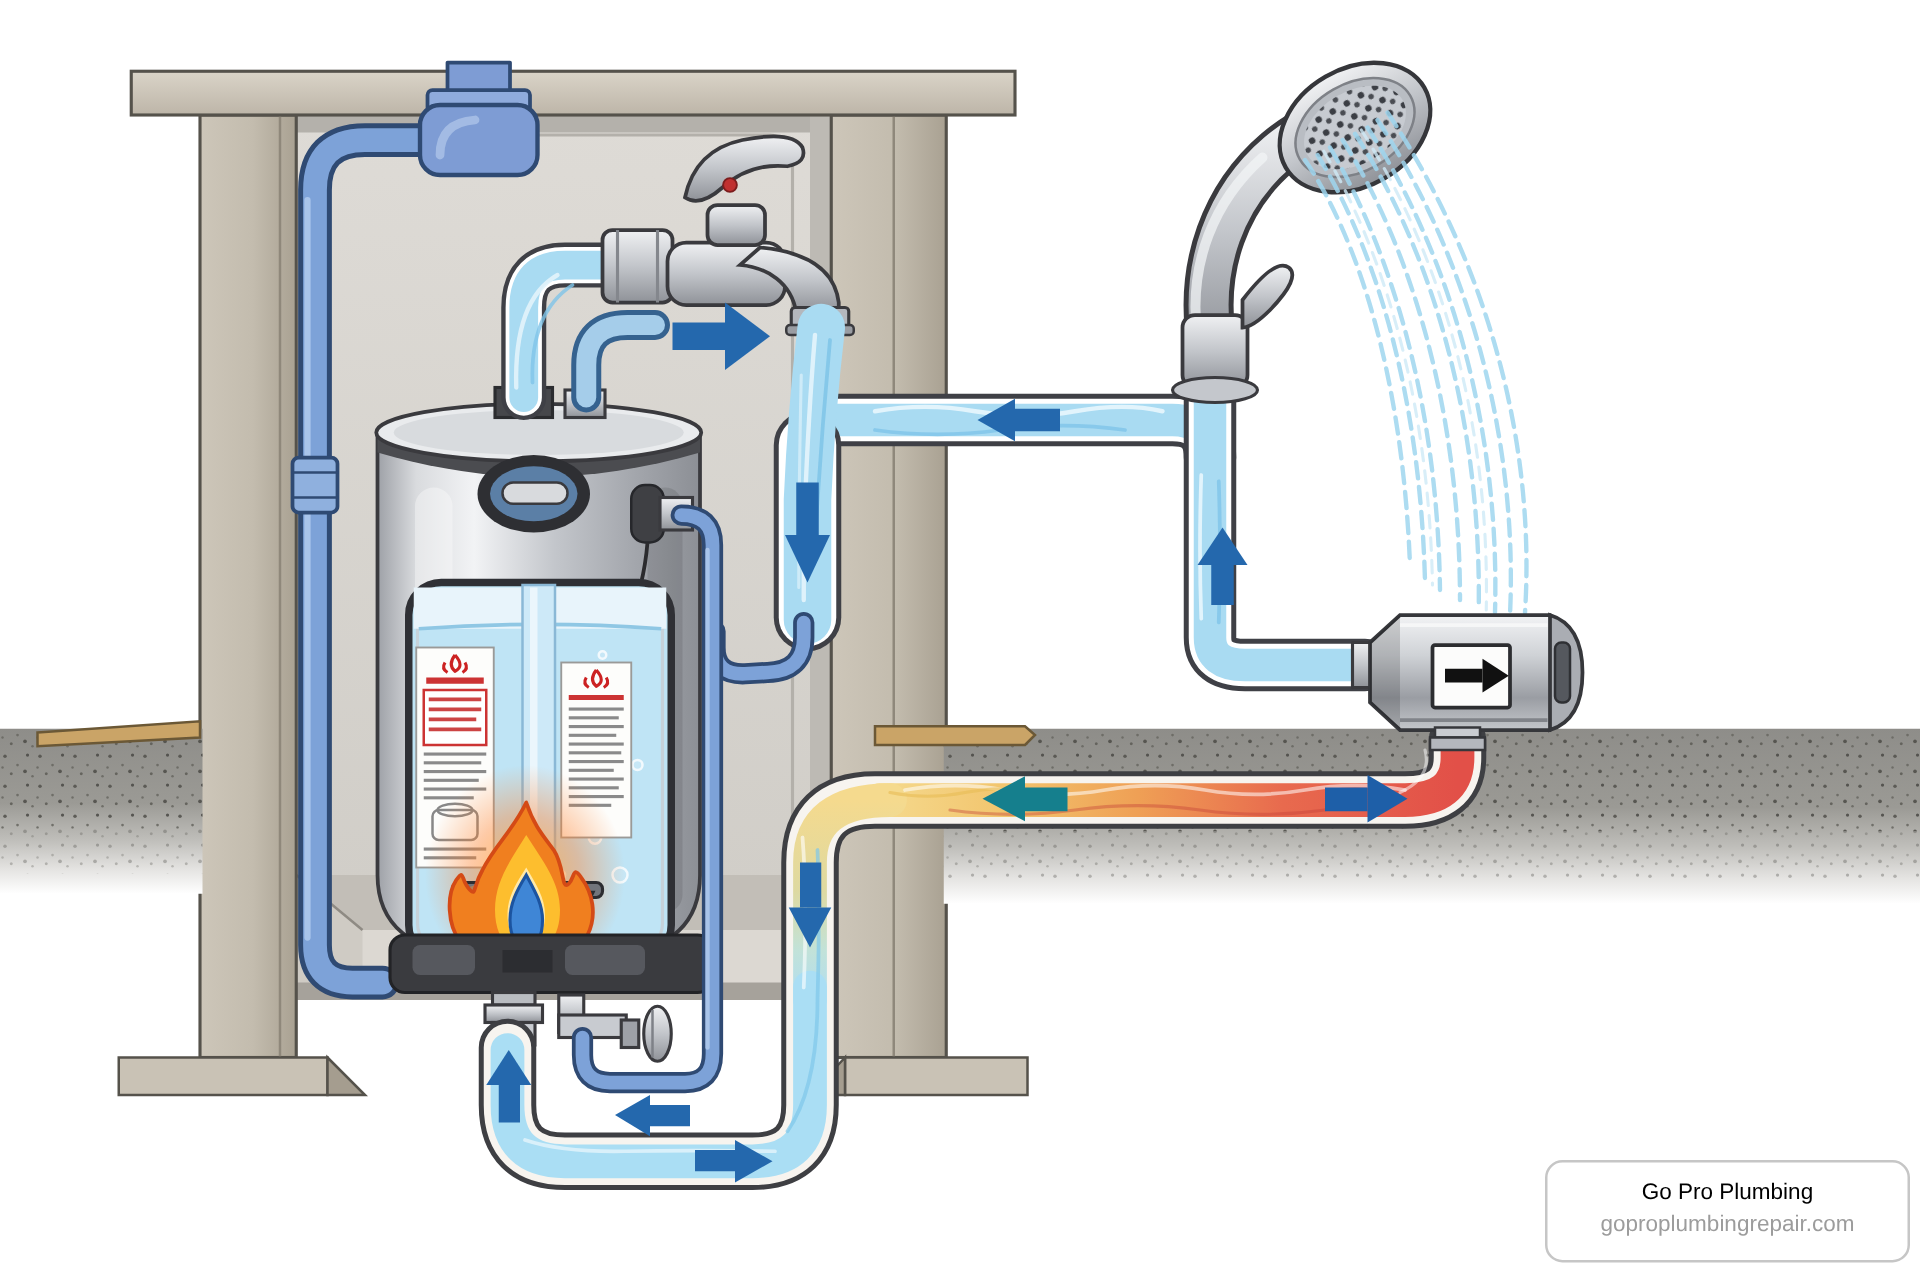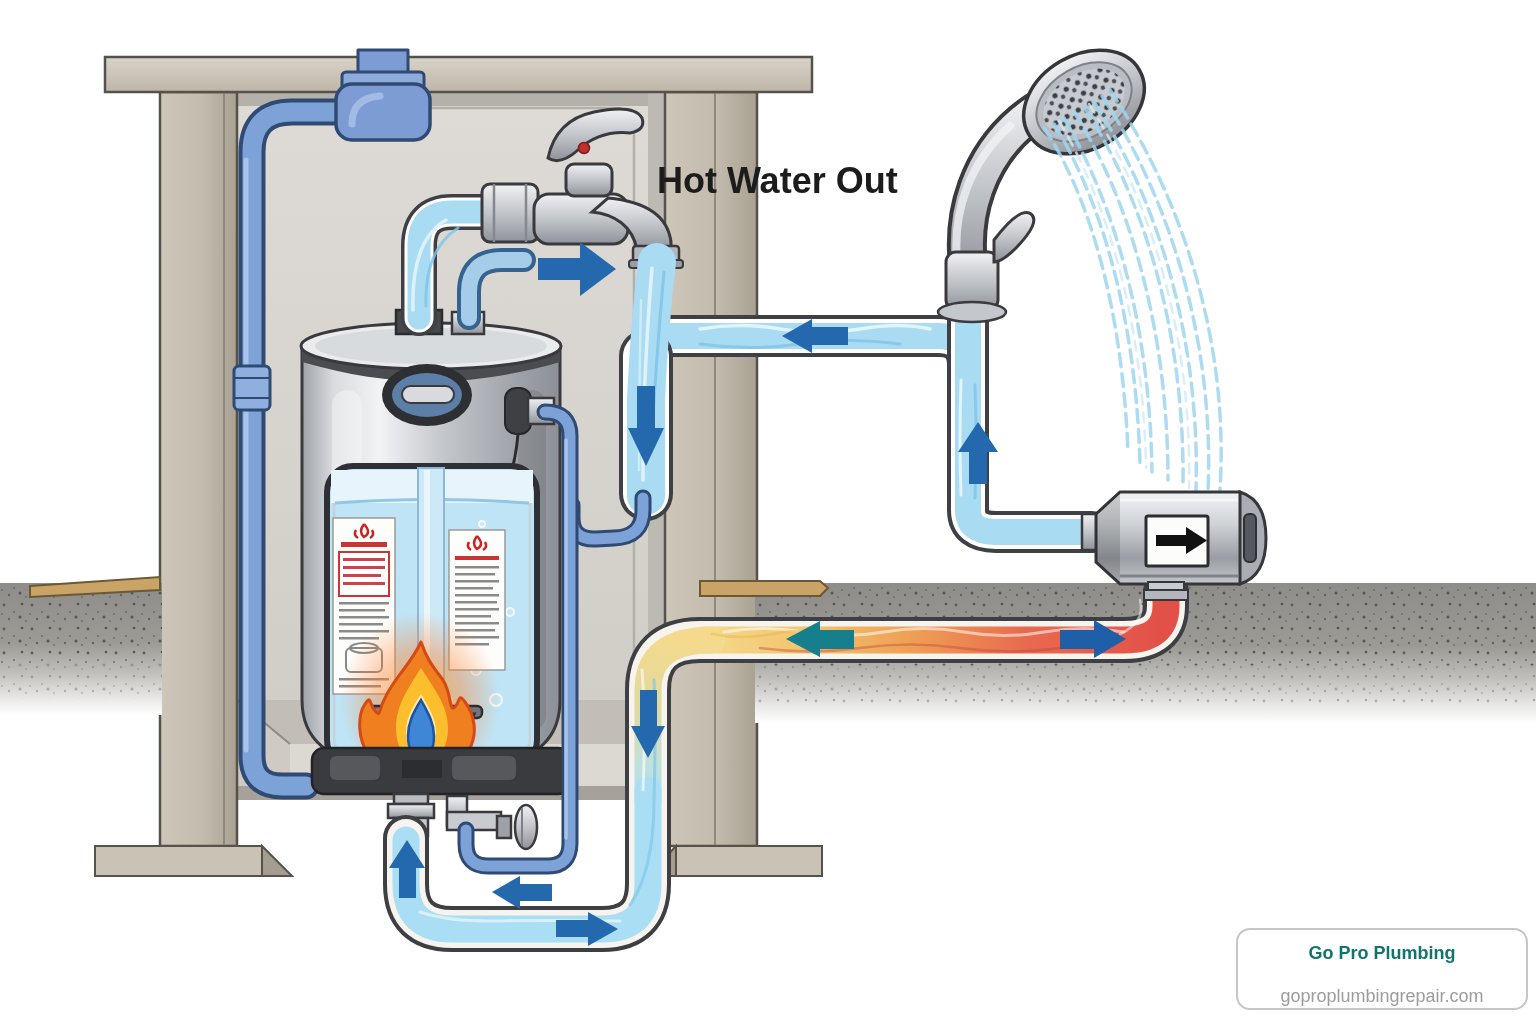--- a/index.html
+++ b/index.html
@@ -7,21 +7,21 @@
          font-family:"Liberation Sans", sans-serif;}
   .stage svg{position:absolute;left:0;top:0;}
   .diagram-label{position:absolute;color:#1c1c1c;font-size:36px;font-weight:600;line-height:1.12;
                  letter-spacing:0px;white-space:pre-line;}
   .label-hot{left:657px;top:161px;}
   .label-recirc{left:1286px;top:486px;width:240px;}
   .label-cold{left:678px;top:915px;}
   .brand-card{position:absolute;left:1236px;top:928px;width:292px;height:82px;background:#ffffff;
               border:2px solid #c6c6c6;border-radius:14px;box-sizing:border-box;text-align:center;
               padding-top:13px;}
-  .brand-name{font-size:18px;font-weight:700;color:#0f766e;margin-bottom:22px;}
+  .brand-name{font-size:18px;font-weight:400;color:#000000;margin-bottom:5px;}
   .brand-url{font-size:18px;font-weight:400;color:#9c9c9c;}
 </style>
 </head>
 <body>
 
 <div class="stage">
 
 <svg width="1536" height="1024" viewBox="0 0 1536 1024">
   <defs>
     <linearGradient id="wallGrad" x1="0" y1="0" x2="0" y2="1">
@@ -435,20 +435,19 @@
             <polygon points="1094,620 1126,639 1094,658"></polygon>
       </g>
     </g>
     <g fill="#157f8d">
       <rect x="820" y="630" width="34" height="19"></rect>
           <polygon points="786,639 820,621 820,657"></polygon>
     </g>
   </g>
 </svg>
 
-<div class="diagram-label label-hot">Hot Water Out</div>
 
 <div class="brand-card">
   <div class="brand-name">Go Pro Plumbing</div>
   <div class="brand-url">goproplumbingrepair.com</div>
 </div>
 
 </div>
 
 </body></html>

